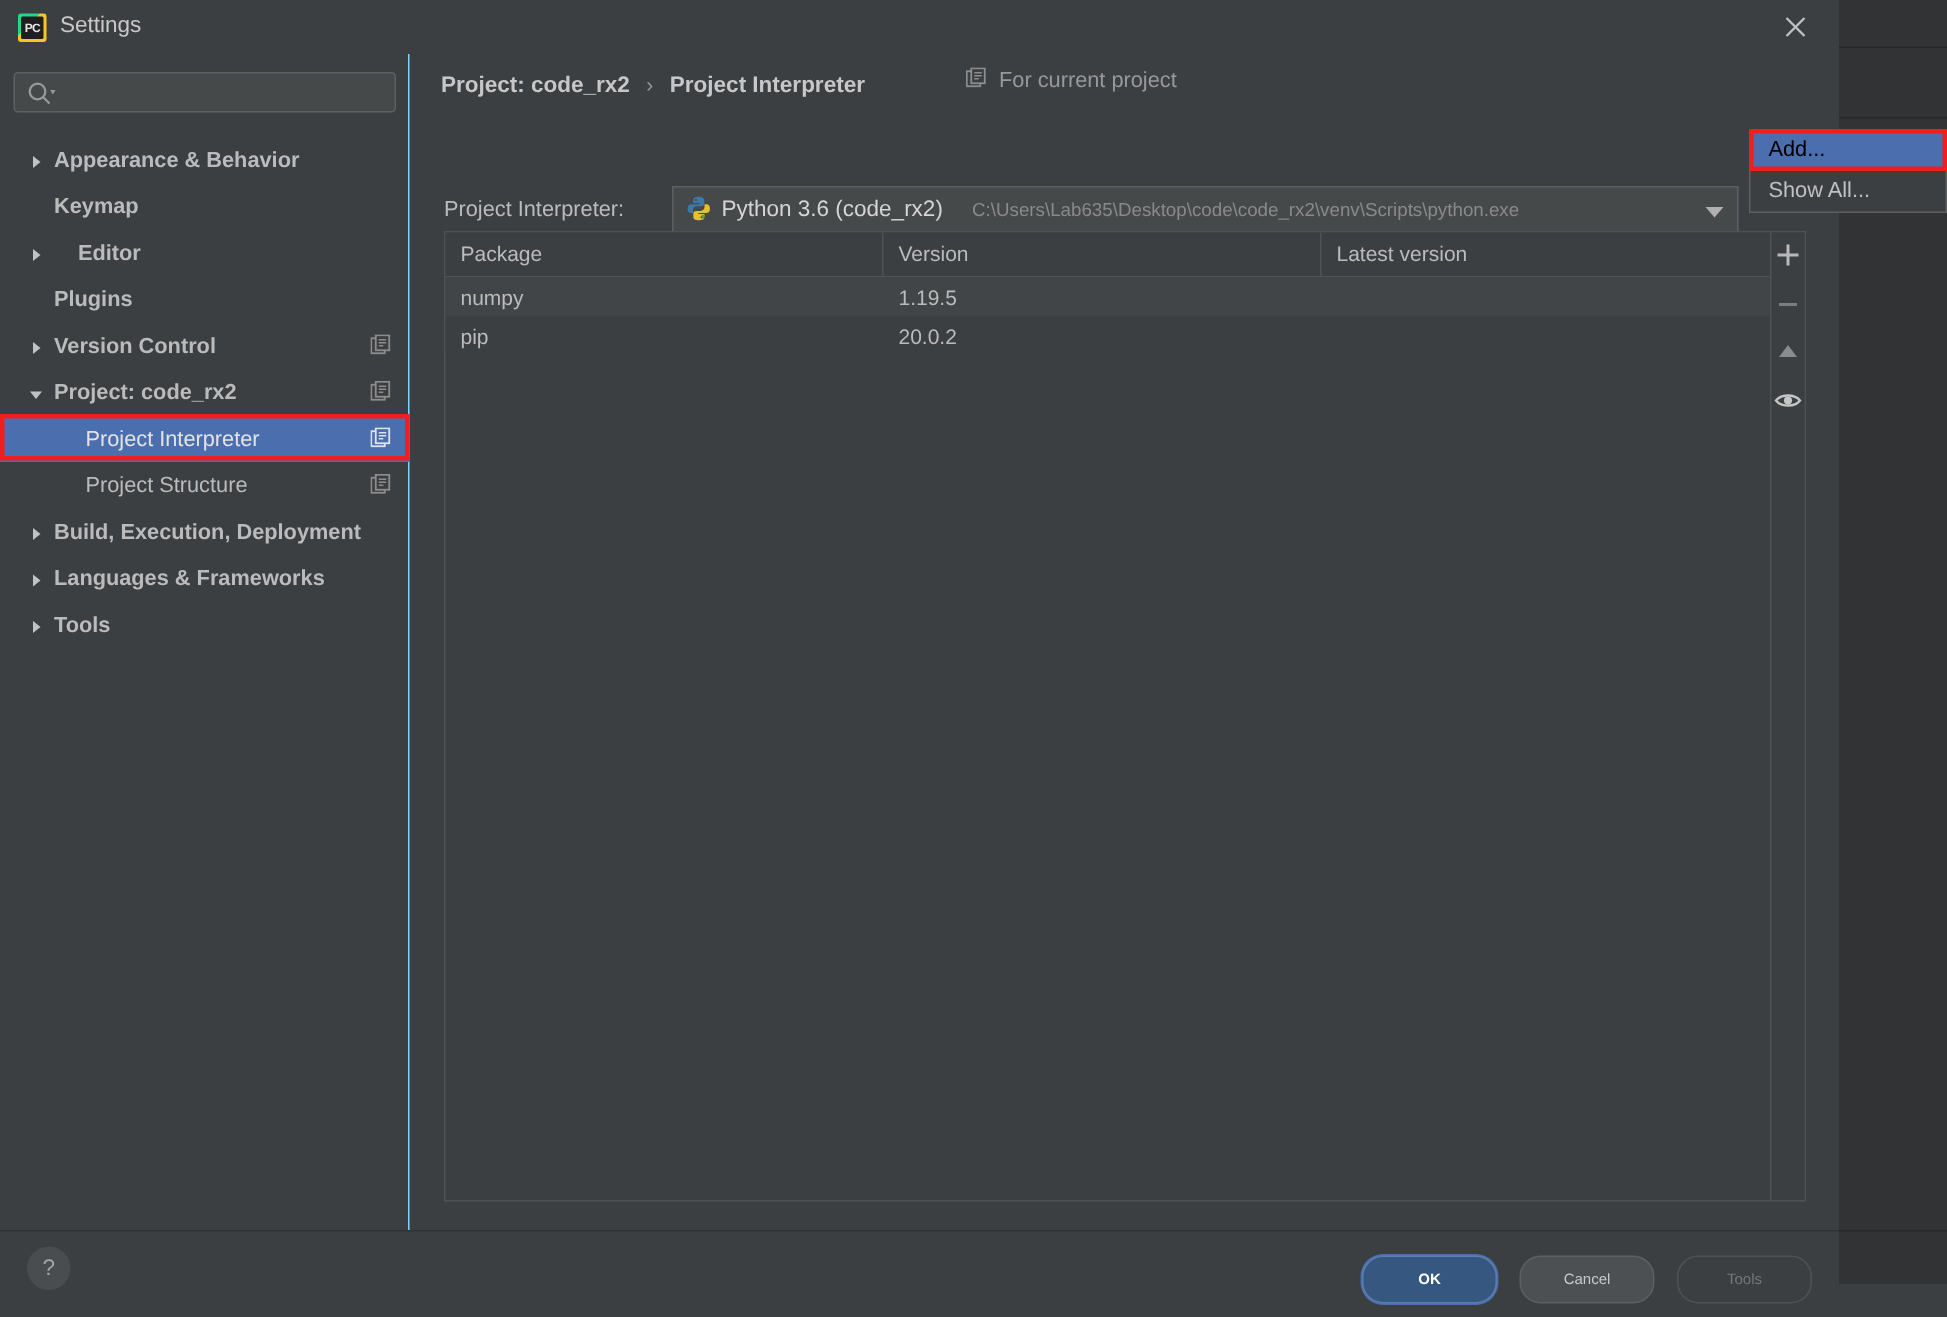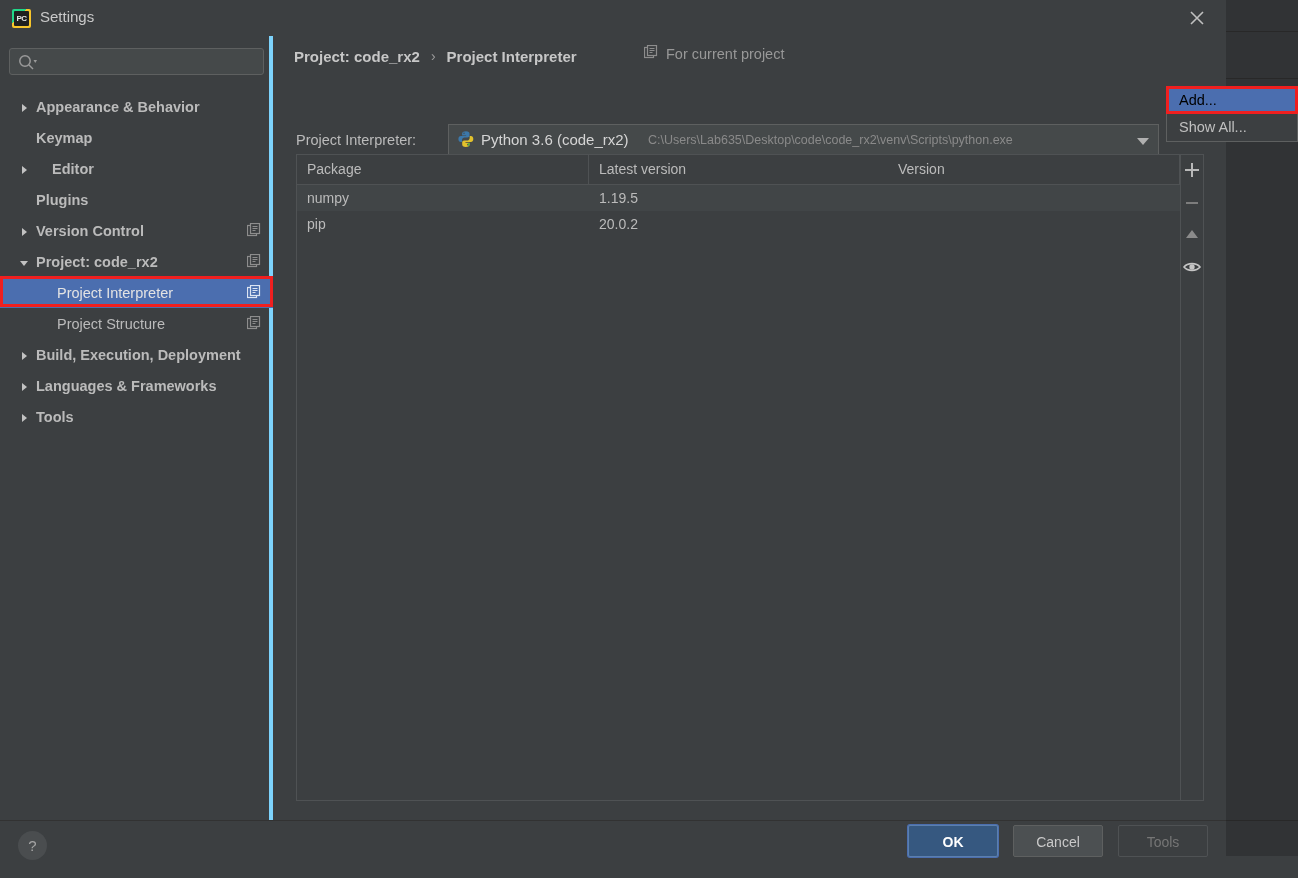--- a/index.html
+++ b/index.html
@@ -26,21 +26,21 @@
     background:linear-gradient(135deg,#21d789 0%,#21d789 38%,#f7c52b 38%,#f7c52b 100%);
     box-sizing:border-box;}
   .app-icon .pc{position:absolute;left:2px;top:2px;width:15px;height:15px;background:#1f1f1f;border-radius:1px;
     color:#e8e8e8;font-size:8px;line-height:15px;text-align:center;font-weight:bold;letter-spacing:-.5px;}
   .title-text{position:absolute;left:40px;top:8px;font-size:15px;color:#c9c9c9;}
   .close-btn{position:absolute;left:1182px;top:6px;width:30px;height:24px;cursor:default;}
   .close-btn svg{position:absolute;left:8px;top:5px;}
 
   
   .sidebar{position:absolute;left:0;top:36px;width:273px;height:784px;background:#3c3f41;
-    border-right:4px solid #7dd3fc;box-sizing:border-box;}
+    border-right:1px solid #7dd3fc;box-sizing:border-box;}
   .search-wrap{position:absolute;left:9px;top:12px;width:255px;height:27px;
     background:#45494a;border:1px solid #5e6060;border-radius:3px;box-sizing:border-box;}
   .search-icon{position:absolute;left:8px;top:5px;}
   .search-input{position:absolute;left:34px;top:3px;width:210px;height:20px;border:0;outline:0;
     background:transparent;color:#bbbbbb;font-family:"Liberation Sans",sans-serif;font-size:13px;}
 
   .tree{position:absolute;left:0;top:55px;width:273px;}
   .tree-row{position:relative;height:31px;display:flex;align-items:center;cursor:default;}
   .tree-row .arrow{position:absolute;width:12px;height:12px;}
   .tree-row .lbl{font-size:14.5px;color:#bbbbbb;white-space:nowrap;}
@@ -93,22 +93,22 @@
   .td.c2{width:299px;}
   .tbl-tools{position:absolute;left:883px;top:0;width:23px;height:645px;background:#3c3f41;
     border-left:1px solid #4f5254;box-sizing:border-box;}
   .tool-btn{position:relative;width:22px;height:32px;cursor:default;}
 
   
   .footer{position:absolute;left:0;top:820px;width:1226px;height:58px;background:#3c3f41;
     border-top:1px solid #323232;box-sizing:border-box;}
   .help-btn{position:absolute;left:18px;top:10px;width:29px;height:29px;border-radius:50%;
     background:#4a4d4f;color:#a5a5a5;font-size:15px;line-height:29px;text-align:center;cursor:default;}
-  .btn{position:absolute;top:4px;height:32px;border-radius:2px;box-sizing:border-box;
-    font-size:14px;text-align:center;cursor:default;}
+  .btn{position:absolute;top:16px;height:32px;border-radius:14px;box-sizing:border-box;
+    font-size:10px;text-align:center;cursor:default;}
   .btn.ok{left:908px;width:90px;line-height:32px;background:#365880;border:1px solid #5b7fad;color:#ffffff;
     box-shadow:0 0 0 1px #4b6eaf;font-weight:bold;}
   .btn.cancel{left:1013px;width:90px;line-height:32px;background:#4c5052;border:1px solid #5e6060;color:#c9c9c9;}
   .btn.apply{left:1118px;width:90px;line-height:32px;background:transparent;border:1px solid #4f5254;color:#767676;}
 
   
   .anno{position:absolute;border:3px solid #f01f1f;box-sizing:border-box;z-index:60;pointer-events:none;}
 </style>
 </head>
 <body>
@@ -262,22 +262,22 @@
         </span>
         <span class="name">Python 3.6 (code_rx2)</span>
         <span class="path">C:\Users\Lab635\Desktop\code\code_rx2\venv\Scripts\python.exe</span>
         <span class="caret"></span>
       </div>
 
       <div class="table-area">
         <div class="tbl">
           <div class="thead" id="thead">
               <div class="th c0">Package</div>
+              <div class="th c1">Version</div>
               <div class="th c2">Latest version</div>
-              <div class="th c1">Version</div>
             </div>
           <div id="tbody">
               <div class="trow odd">
                 <div class="td c0">numpy</div>
                 <div class="td c1">1.19.5</div>
                 <div class="td c2"></div>
               </div>
               <div class="trow even">
                 <div class="td c0">pip</div>
                 <div class="td c1">20.0.2</div>

